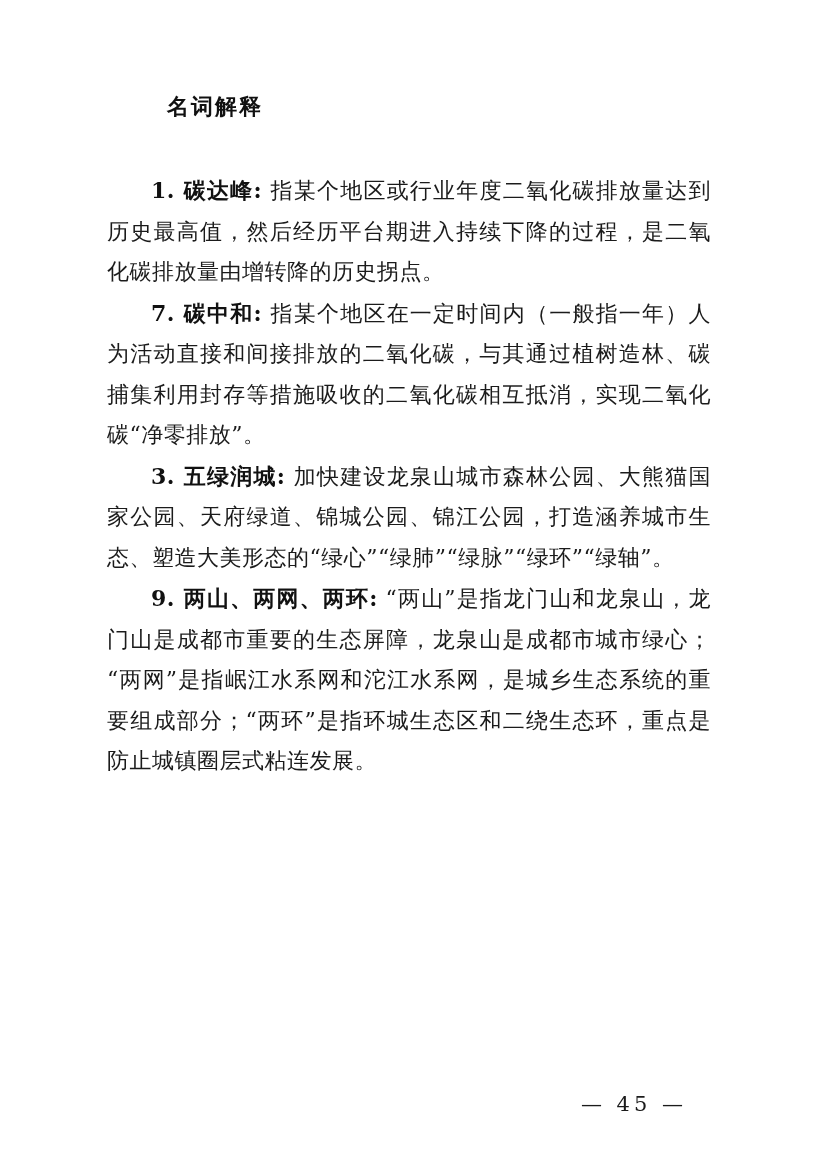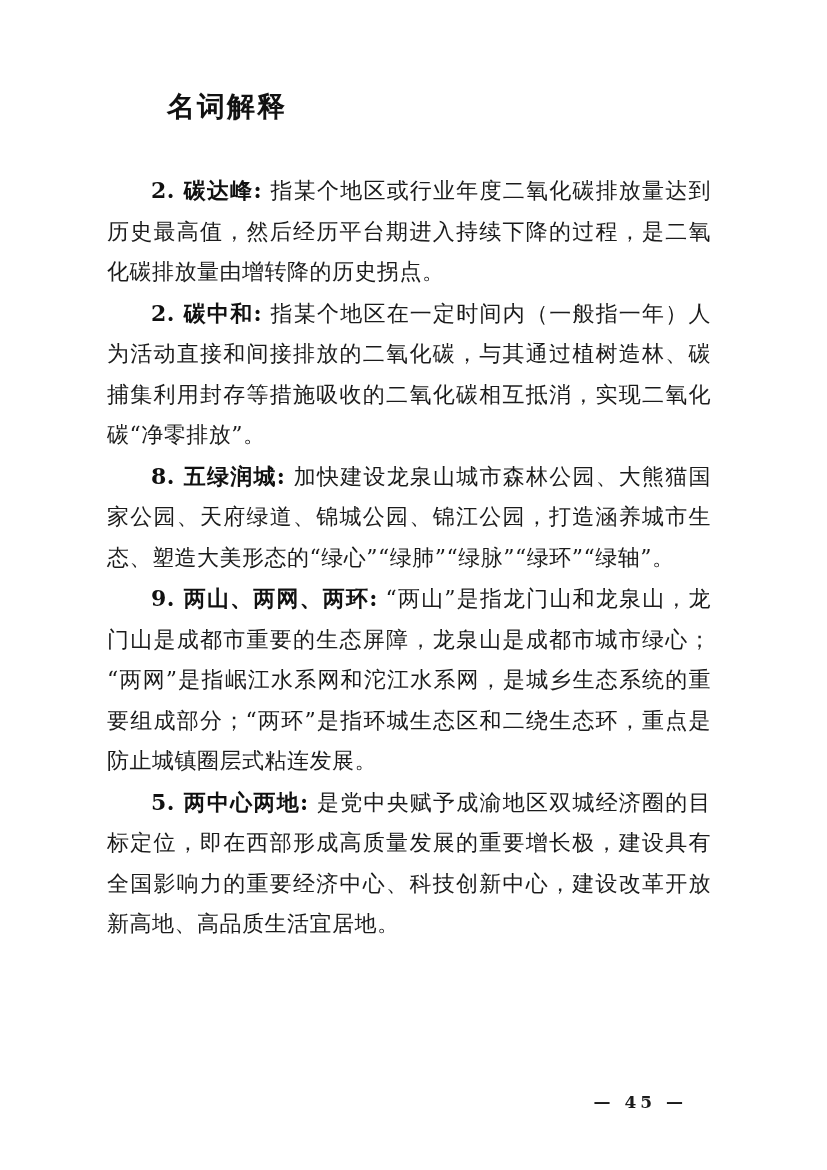--- a/index.html
+++ b/index.html
@@ -19,21 +19,21 @@
   }
   .content {
     position: absolute;
     left: 107px;
     top: 92px;
     width: 604px;
   }
   .doc-title {
     font-family: "DejaVu Sans", "Liberation Sans", sans-serif;
     font-weight: bold;
-    font-size: 28px;
+    font-size: 22px;
     line-height: 30px;
     margin: 0 0 48px 60px;
     letter-spacing: 2px;
     color: #111111;
   }
   .para {
     margin: 0;
     font-size: 22px;
     line-height: 40.5px;
     text-indent: 2em;
@@ -43,42 +43,40 @@
   }
   .para .term-label {
     font-weight: bold;
     color: #111111;
     margin-right: 0.35em;
   }
   .page-footer {
     position: absolute;
     top: 1092px;
     right: 140px;
-    font-size: 17px;
+    font-size: 21px;
     letter-spacing: 4px;
     color: #1b1b1b;
     font-family: "DejaVu Serif", "Liberation Serif", serif;
-    font-weight: bold;
   }
 </style>
 </head>
 <body>
 
 <div class="page">
   <div class="content">
 
     <h1 class="doc-title">名词解释</h1>
 
-    <p class="para"><span class="term-label">2. 碳达峰:</span><span>指某个地区或行业年度二氧化碳排放量达到历史最高值，然后经历平台期进入持续下降的过程，是二氧化碳排放量由增转降的历史拐点。</span></p>
+    <p class="para"><span class="term-label">1. 碳达峰:</span><span>指某个地区或行业年度二氧化碳排放量达到历史最高值，然后经历平台期进入持续下降的过程，是二氧化碳排放量由增转降的历史拐点。</span></p>
 
-    <p class="para"><span class="term-label">2. 碳中和:</span><span>指某个地区在一定时间内（一般指一年）人为活动直接和间接排放的二氧化碳，与其通过植树造林、碳捕集利用封存等措施吸收的二氧化碳相互抵消，实现二氧化碳“净零排放”。</span></p>
+    <p class="para"><span class="term-label">7. 碳中和:</span><span>指某个地区在一定时间内（一般指一年）人为活动直接和间接排放的二氧化碳，与其通过植树造林、碳捕集利用封存等措施吸收的二氧化碳相互抵消，实现二氧化碳“净零排放”。</span></p>
 
-    <p class="para"><span class="term-label">8. 五绿润城:</span><span>加快建设龙泉山城市森林公园、大熊猫国家公园、天府绿道、锦城公园、锦江公园，打造涵养城市生态、塑造大美形态的“绿心”“绿肺”“绿脉”“绿环”“绿轴”。</span></p>
+    <p class="para"><span class="term-label">3. 五绿润城:</span><span>加快建设龙泉山城市森林公园、大熊猫国家公园、天府绿道、锦城公园、锦江公园，打造涵养城市生态、塑造大美形态的“绿心”“绿肺”“绿脉”“绿环”“绿轴”。</span></p>
 
     <p class="para"><span class="term-label">9. 两山、两网、两环:</span><span>“两山”是指龙门山和龙泉山，龙门山是成都市重要的生态屏障，龙泉山是成都市城市绿心；“两网”是指岷江水系网和沱江水系网，是城乡生态系统的重要组成部分；“两环”是指环城生态区和二绕生态环，重点是防止城镇圈层式粘连发展。</span></p>
 
-    <p class="para"><span class="term-label">5. 两中心两地:</span><span>是党中央赋予成渝地区双城经济圈的目标定位，即在西部形成高质量发展的重要增长极，建设具有全国影响力的重要经济中心、科技创新中心，建设改革开放新高地、高品质生活宜居地。</span></p>
 
 
   </div>
 
   <div class="page-footer">— 45 —</div>
 </div>
 
 </body></html>

